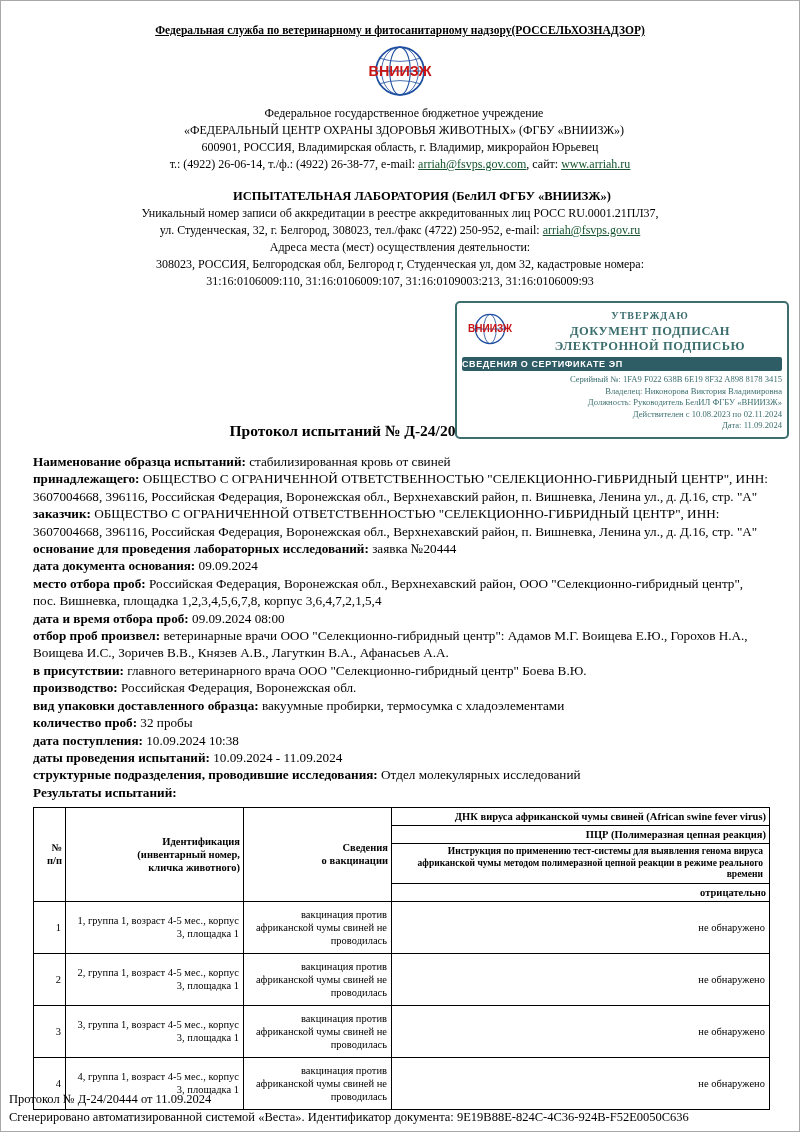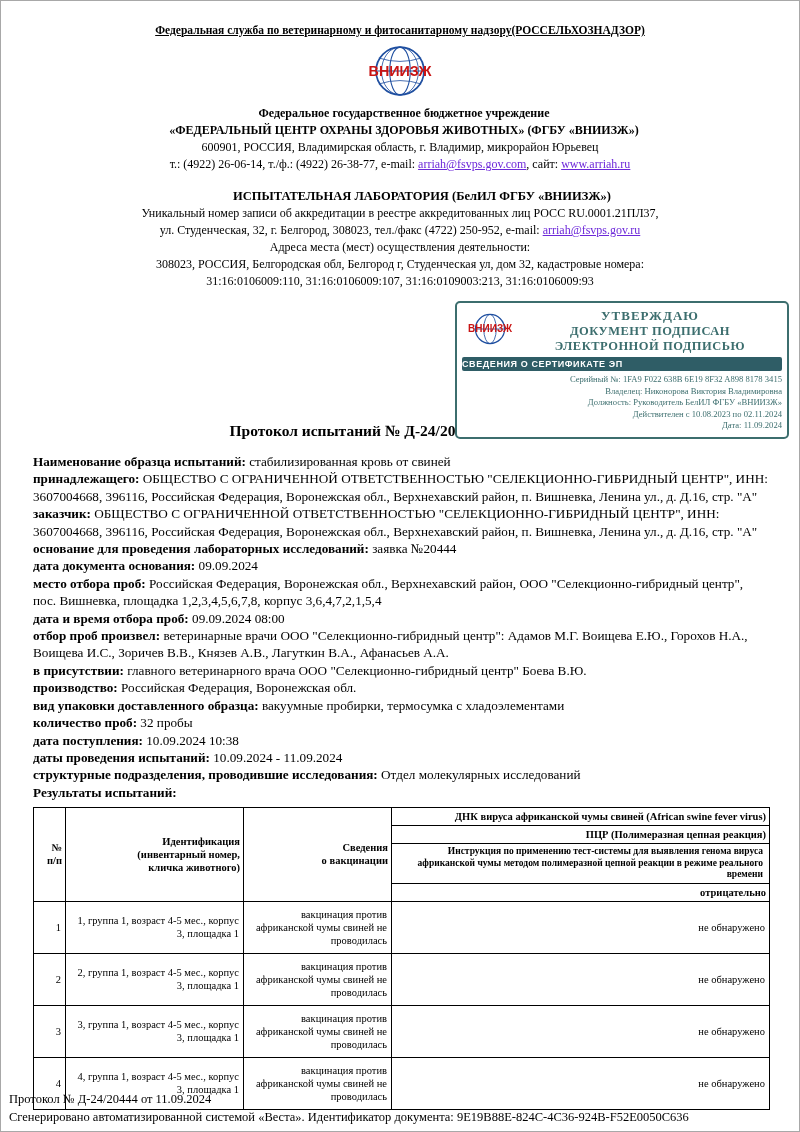--- a/index.html
+++ b/index.html
@@ -6,33 +6,33 @@
   html,body { background:#ffffff; }
   body { font-family:"Liberation Serif", serif; color:#000; }
   .page {
     width:800px; height:1132px; background:#fff; position:relative;
     border:1px solid #a8a8a8; overflow:hidden; margin:0 auto;
   }
   .hdr { text-align:center; padding-top:22px; }
   .agency { font-weight:bold; text-decoration:underline; font-size:11.5px; line-height:15px; }
   .logo { margin:5px auto 2px; }
   .sz12 { font-size:12px; line-height:17px; }
-  .b { font-weight:bold;padding-left:8px; }
+  .b { font-weight:normal;padding-left:8px; }
   .lab { font-size:12.5px; line-height:18px; margin-top:14px; font-weight:bold;padding-left:44px; }
-  .lnk { color:#6d28d9; text-decoration:underline; cursor:pointer; }
+  .lnk { color:#14532d; text-decoration:underline; cursor:pointer; }
 
   .stamp {
     position:absolute; top:300px; right:10px; width:334px;
     border:2px solid #3c6e6e; border-radius:5px; background:#fff;
     color:#3c6e6e; padding:4px 5px 5px 5px;
   }
   .stamp-top { display:flex; align-items:center; }
   .stamp-logo { width:56px; flex:0 0 56px; text-align:center; }
   .stamp-titles { flex:1; text-align:center; }
-  .stamp-approve { font-size:13px; font-weight:bold; letter-spacing:1px; line-height:17px; }
+  .stamp-approve { font-size:10px; font-weight:bold; letter-spacing:1px; line-height:17px; }
   .stamp-signed { font-size:12.5px; font-weight:bold; letter-spacing:0.5px; line-height:15px; }
   .stamp-bar {
     background:#2f5d66; color:#fff; font-family:"Liberation Sans", sans-serif;
     font-size:9px; font-weight:bold; letter-spacing:0.6px; text-align:left;
     padding:2px 0; margin:3px 0 3px 0; border-radius:2px;
   }
   .stamp-detail { font-family:Liberation Serif, serif; font-size:8.6px; line-height:11.5px; text-align:right; padding-left:2px; }
 
   .doc-title { text-align:center; font-weight:bold; font-size:15.5px; margin-top:130px; line-height:21px; }
 

